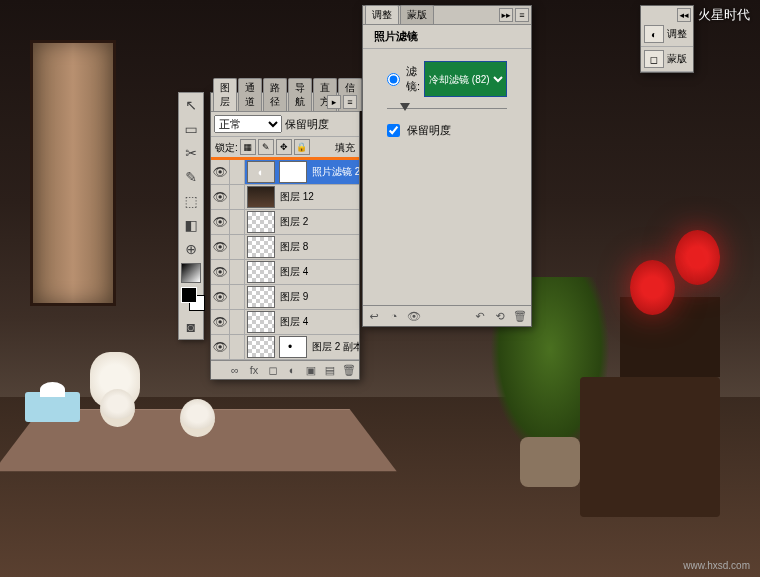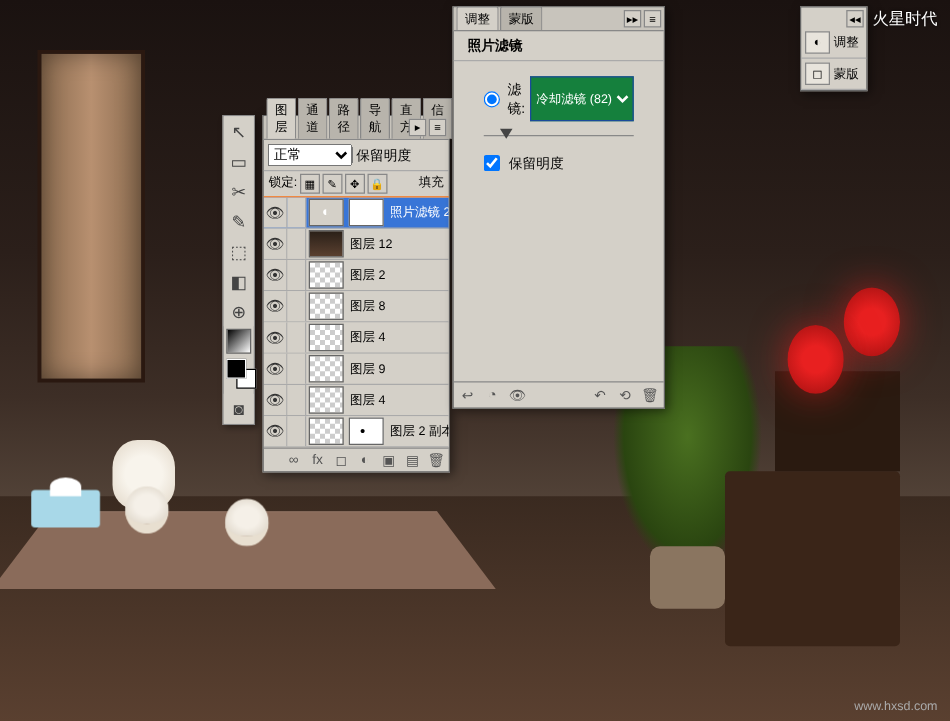--- a/index.html
+++ b/index.html
@@ -36,21 +36,21 @@
 .panel-tabs{display:flex;background:#c8c4bc;border-bottom:1px solid #888;height:18px;align-items:flex-end;padding-left:2px}
 .panel-tab{padding:2px 6px;background:#b8b4ac;border:1px solid #888;border-bottom:none;margin-right:1px;font-size:10px;cursor:pointer;border-radius:2px 2px 0 0}
 .panel-tab.active{background:#d4d0c8}
 .panel-ctrl{position:absolute;top:2px;right:2px;display:flex;gap:2px}
 .panel-ctrl span{width:12px;height:12px;border:1px solid #888;background:#d4d0c8;font-size:9px;display:flex;align-items:center;justify-content:center;cursor:pointer}
 
 
 #layers{top:92px;left:210px;width:148px}
 .layers-opts{display:flex;align-items:center;padding:3px;gap:3px;border-bottom:1px solid #aaa}
 .layers-opts select{font-size:11px;width:68px;height:18px}
-.layers-lock{display:flex;align-items:flex-start;padding:2px 4px;border-bottom:1px solid #f97316;font-size:10px;gap:2px}
+.layers-lock{display:flex;align-items:flex-end;padding:2px 4px;border-bottom:3px solid #f97316;font-size:10px;gap:2px}
 .layers-lock .licon{width:14px;height:14px;border:1px solid #888;display:inline-flex;align-items:center;justify-content:center;font-size:9px}
 .layer-list{max-height:230px;overflow:hidden}
 .layer-row{display:flex;align-items:center;height:24px;border-bottom:1px solid #aaa;background:#d4d0c8}
 .layer-row.sel{background:#3875d7;color:#fff}
 .layer-vis{width:18px;height:24px;border-right:1px solid #aaa;display:flex;align-items:center;justify-content:center;font-size:12px;background:#d4d0c8;color:#333}
 .layer-link{width:14px;height:24px;border-right:1px solid #aaa;background:#d4d0c8}
 .layer-thumb{width:26px;height:20px;margin:0 2px;border:1px solid #666;background:repeating-conic-gradient(#ccc 0 25%,#fff 0 50%) 0 0/8px 8px}
 .layer-thumb.img{background:linear-gradient(180deg,#2a2018 0%,#5a4030 100%)}
 .layer-thumb.adj{background:#d4d0c8;display:flex;align-items:center;justify-content:center}
 .layer-thumb.mask{background:#fff}

